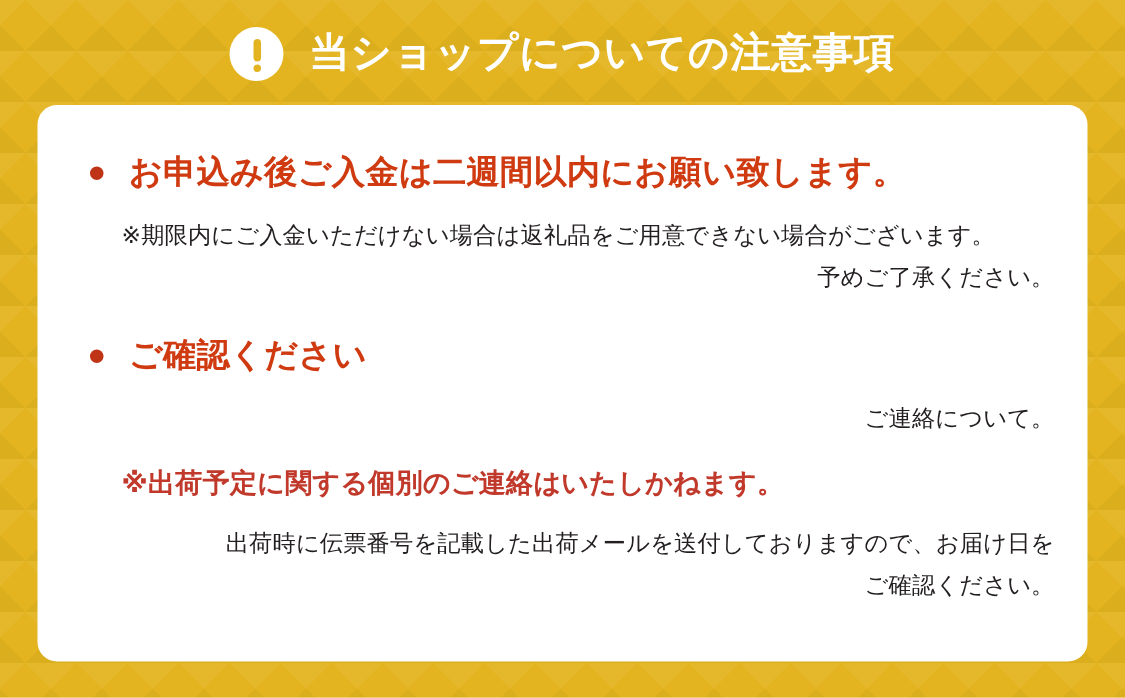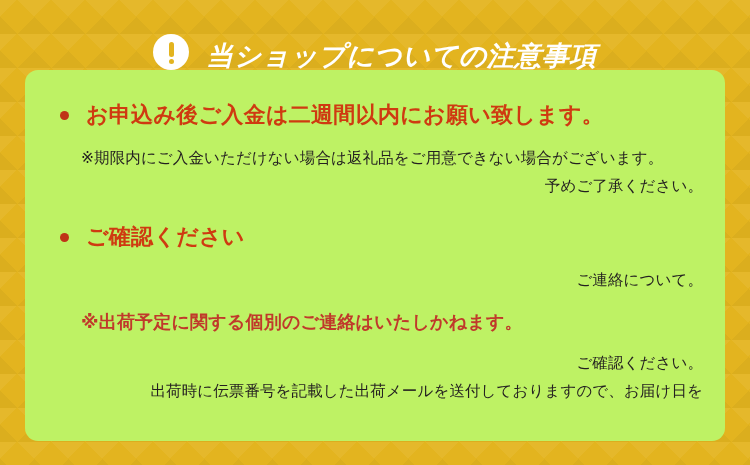--- a/index.html
+++ b/index.html
@@ -29,24 +29,23 @@
     background-position:0 0, 0 0, 0 0, 0 0;
     z-index:0;
   }
 
   
   #header {
     position:absolute;
     top:0; left:0;
     width:750px; height:70px;
     display:flex;
-    align-items:flex-end;
+    align-items:center;
     justify-content:center;
     z-index:2;
-    font-style:italic;
   }
 
   #alert-icon {
     width:36px; height:36px;
     border-radius:50%;
     background:#ffffff;
     position:relative;
     flex:0 0 auto;
     margin-right:17px;
     margin-top:1px;
@@ -79,21 +78,21 @@
     white-space:nowrap;
   }
 
   
   #card {
     position:absolute;
     left:25px;
     top:70px;
     width:700px;
     height:371px;
-    background:#bef264;
+    background:#ffffff;
     border-radius:13px;
     z-index:2;
     padding:30px 22px 16px 22px;
   }
 
   .block { margin-bottom:0; }
 
   
   .bullet-row {
     display:flex;
@@ -180,18 +179,18 @@
 
     <div class="sp-3"></div>
 
     <div class="sub sub-red">
       <span>※出荷予定に関する個別のご連絡はいたしかねます。</span>
     </div>
 
     <div class="sp-4"></div>
 
     <div class="sub">
+      <span class="cont">出荷時に伝票番号を記載した出荷メールを送付しておりますので、お届け日を</span>
       <span class="cont">ご確認ください。</span>
-      <span class="cont">出荷時に伝票番号を記載した出荷メールを送付しておりますので、お届け日を</span>
     </div>
   </div>
 
 </div>
 
 </body></html>

